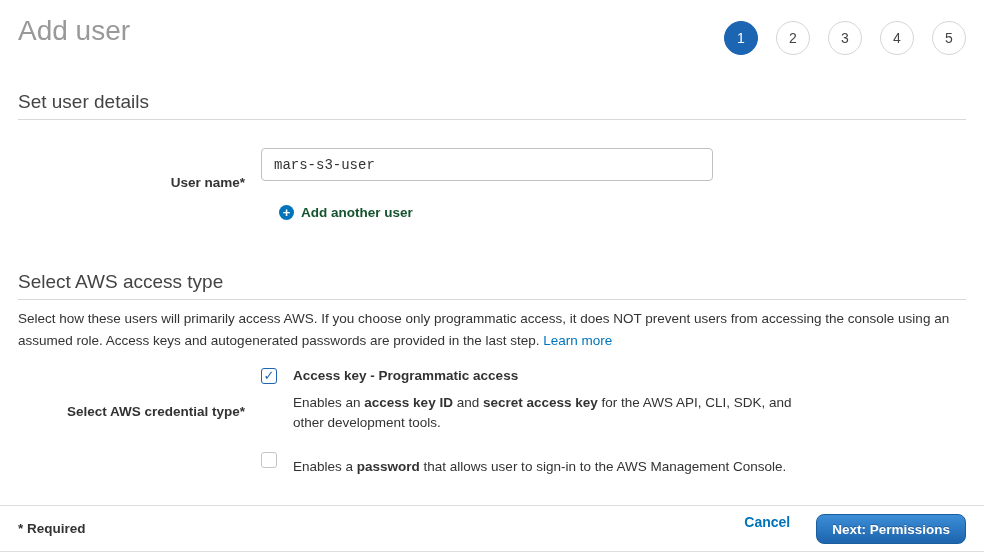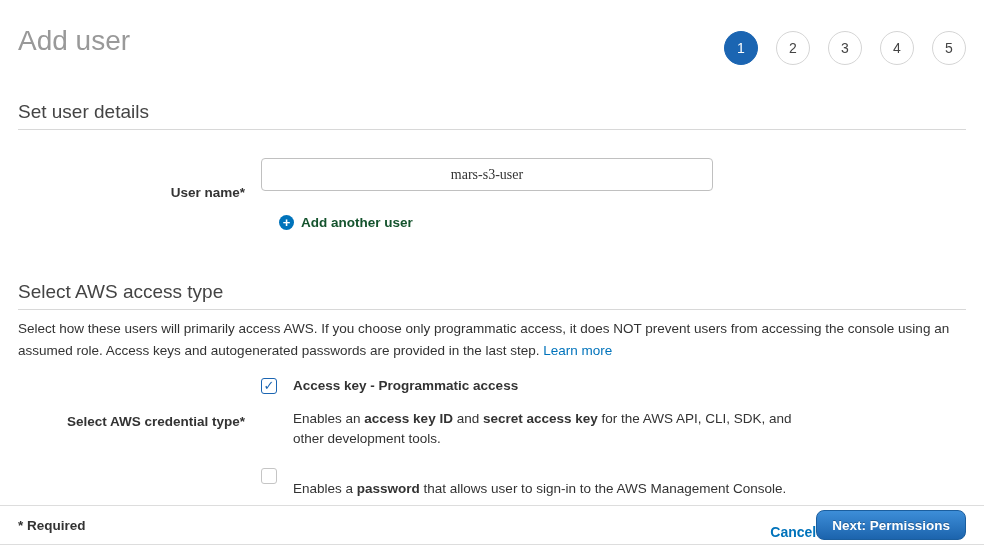--- a/index.html
+++ b/index.html
@@ -10,21 +10,21 @@
     position: relative;
     overflow: hidden;
   }
   .page { padding: 0 18px; }
 
   
   .header-row {
     display: flex;
     justify-content: space-between;
     align-items: flex-start;
-    padding-top: 24px;
+    padding-top: 14px;
     gap: 48px;
   }
   .page-title {
     font-size: 28px;
     font-weight: 400;
     color: #999;
     line-height: 34px;
   }
   .steps { display: flex; gap: 18px; padding-top: 7px; padding-right: 0px; }
   .step-circle {
@@ -87,24 +87,23 @@
   }
   .field-label.cred { padding-top: 2px; }
   .username-input {
     margin-left: 16px;
     width: 452px;
     height: 33px;
     border: 1px solid #c0c0c0;
     border-radius: 4px;
     padding: 0 12px;
     font-size: 14px;
-    font-family: Liberation Serif, serif;
+    font-family: Liberation Mono, monospace;
     color: #333;
     outline: none;
-    text-align: center;
   }
   .add-another-row {
     margin-left: 261px;
     margin-top: 15px;
     display: inline-flex;
     align-items: center;
     gap: 7px;
     cursor: pointer;
   }
   .plus-icon {
@@ -148,40 +147,40 @@
   .option-title {
     font-size: 13.5px;
     font-weight: bold;
     color: #333;
     line-height: 20px;
   }
   .option-desc {
     font-size: 13.5px;
     color: #333;
     line-height: 20px;
-    margin-top: 13px;
+    margin-top: 7px;
   }
   .option-desc .bold { font-weight: bold; }
 
   
   .footer {
     position: absolute;
     left: 0; right: 0;
     top: 505px;
-    height: 40px;
+    height: 47px;
     border-top: 1px solid #ddd;
     border-bottom: 1px solid #ddd;
     background: #fff;
     display: flex;
     align-items: center;
     justify-content: space-between;
     padding: 0 18px 0 18px;
   }
   .required-note { font-size: 13.5px; font-weight: bold; color: #333; }
-  .footer-actions { display: flex; align-items: flex-end; }
+  .footer-actions { display: flex; align-items: flex-start; gap: 26px; }
   .cancel-link {
     font-size: 14px;
     font-weight: bold;
     color: #0073bb;
     cursor: pointer;
   }
   .next-button {
     font-family: "Liberation Sans", "DejaVu Sans", sans-serif;
     font-size: 13.5px;
     font-weight: bold;

